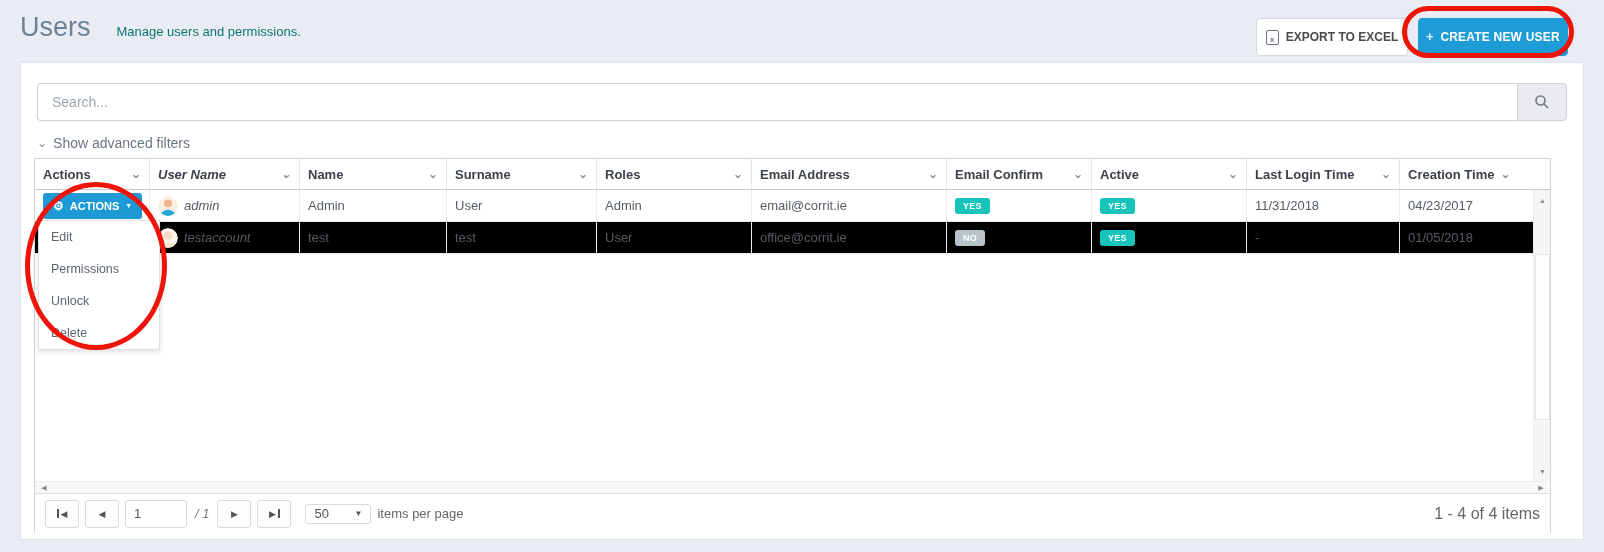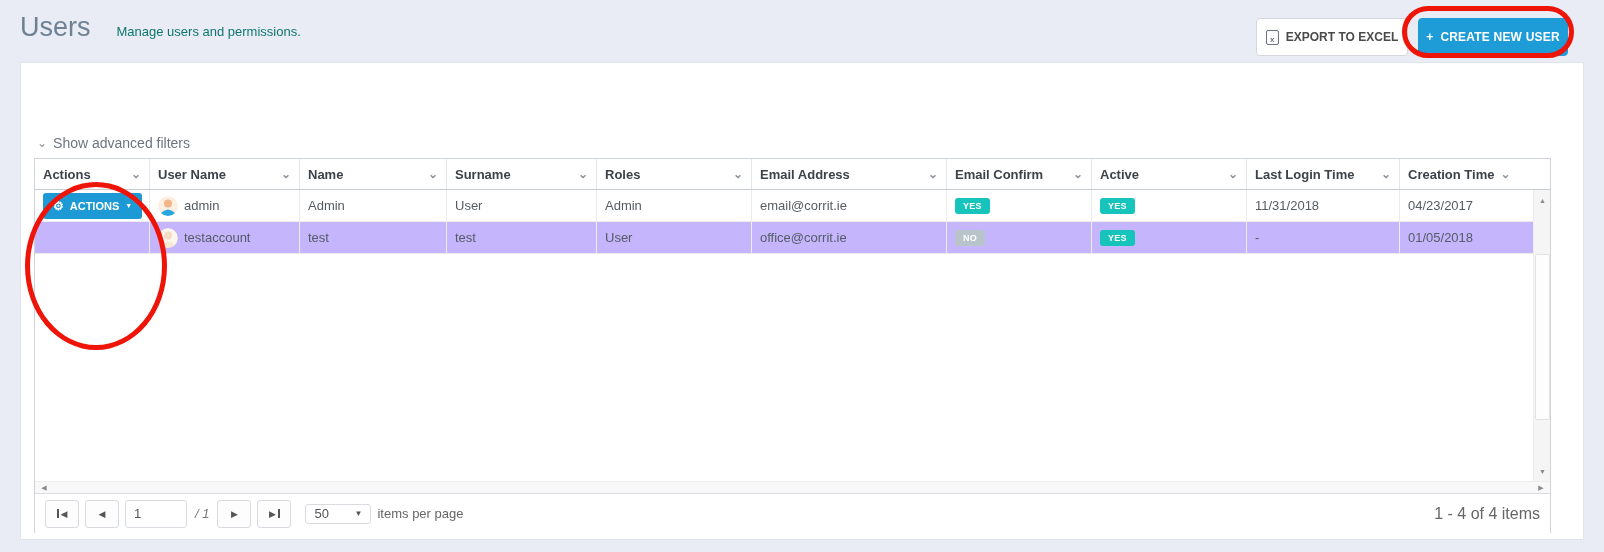--- a/index.html
+++ b/index.html
@@ -37,25 +37,25 @@
                 display:flex; align-items:center; gap:6px; }
   .chev { font-size:12px; color:#8a949e; line-height:1; }
   
   .grid { position:absolute; left:13px; top:95px; width:1517px; height:375px;
           border:1px solid #cfd4da; background:#fff; }
   .grid-header { display:flex; height:31px; border-bottom:1px solid #c6ccd2; padding-right:17px; background:#fff; }
   .gh-cell { display:flex; align-items:center; padding:0 8px; font-size:13px; font-weight:bold;
              color:#3c424a; border-right:1px solid #e4e7ea; cursor:pointer; }
   .gh-cell .chev { margin-left:auto; }
   .gh-cell.last .chev { margin-left:6px; }
-  .c0{width:115px;} .c1{width:150px;} .c2{width:147px;} .c3{width:150px;} .c4{width:155px;}
+  .c0{width:115px;} .c1{width:150px;font-style:italic;} .c2{width:147px;} .c3{width:150px;} .c4{width:155px;}
   .c5{width:195px;} .c6{width:145px;} .c7{width:155px;} .c8{width:153px;} .c9{flex:1; border-right:none;}
   .grid-body { position:relative; height:291px; }
   .grid-row { display:flex; height:32px; width:1500px; border-bottom:1px solid #ececec; }
-  .grid-row.alt { background:#c4b5fd; }
+  .grid-row.alt { background:#000000; }
   .gb-cell { display:flex; align-items:center; padding:0 8px; font-size:13px; color:#555c63;
              border-right:1px solid #ececec; overflow:hidden; white-space:nowrap; }
   .avatar { width:20px; height:20px; border-radius:50%; margin-right:6px; flex:0 0 auto; overflow:hidden; }
   .badge { font-size:9px; font-weight:bold; color:#fff; padding:3px 8px; border-radius:3px; letter-spacing:.3px; }
   .badge.teal { background:#17c4bb; }
   .badge.gray { background:#b9c3ca; }
   .actions-btn { display:flex; align-items:center; gap:6px; background:#1d9ad6; color:#fff;
                  border:none; border-radius:3px; height:26px; padding:0 10px; font-size:11px;
                  font-weight:bold; cursor:pointer; font-family:"Liberation Sans", sans-serif; }
   .actions-btn .gear { font-size:12px; line-height:1; }
@@ -111,20 +111,29 @@
     <span>EXPORT TO EXCEL</span>
   </div>
   <div class="btn btn-create">
     <span>+</span>
     <span>CREATE NEW USER</span>
   </div>
 </div>
 
 <div class="panel">
 
+  <div class="search-wrap">
+    <input class="search-input" type="text" placeholder="Search..." style="">
+    <div class="search-btn">
+      <svg width="16" height="16" viewBox="0 0 16 16">
+        <circle cx="6.5" cy="6.5" r="4.5" fill="none" stroke="#6f7982" stroke-width="1.6"></circle>
+        <line x1="10" y1="10" x2="14" y2="14" stroke="#6f7982" stroke-width="1.6"></line>
+      </svg>
+    </div>
+  </div>
 
   <div class="adv-filter">
     <span class="chev">⌄</span>
     <span>Show advanced filters</span>
   </div>
 
   <div class="grid">
 
     <div class="grid-header">
       <div class="gh-cell c0">
@@ -222,20 +231,26 @@
         <div class="gb-cell c6">
             <span class="badge gray">NO</span>
           </div>
         <div class="gb-cell c7">
             <span class="badge teal">YES</span>
           </div>
         <div class="gb-cell c8">-</div>
         <div class="gb-cell c9">01/05/2018</div>
       </div>
 
+      <div class="dropdown">
+        <div class="dd-item">Edit</div>
+        <div class="dd-item">Permissions</div>
+        <div class="dd-item">Unlock</div>
+        <div class="dd-item">Delete</div>
+      </div>
 
       <div class="vscroll">
         <div class="vs-arrow vs-up">▲</div>
         <div class="vs-thumb"></div>
         <div class="vs-arrow vs-down">▼</div>
       </div>
     </div>
 
     <div class="hscroll">
       <div class="hs-arrow hs-left">◀</div>

